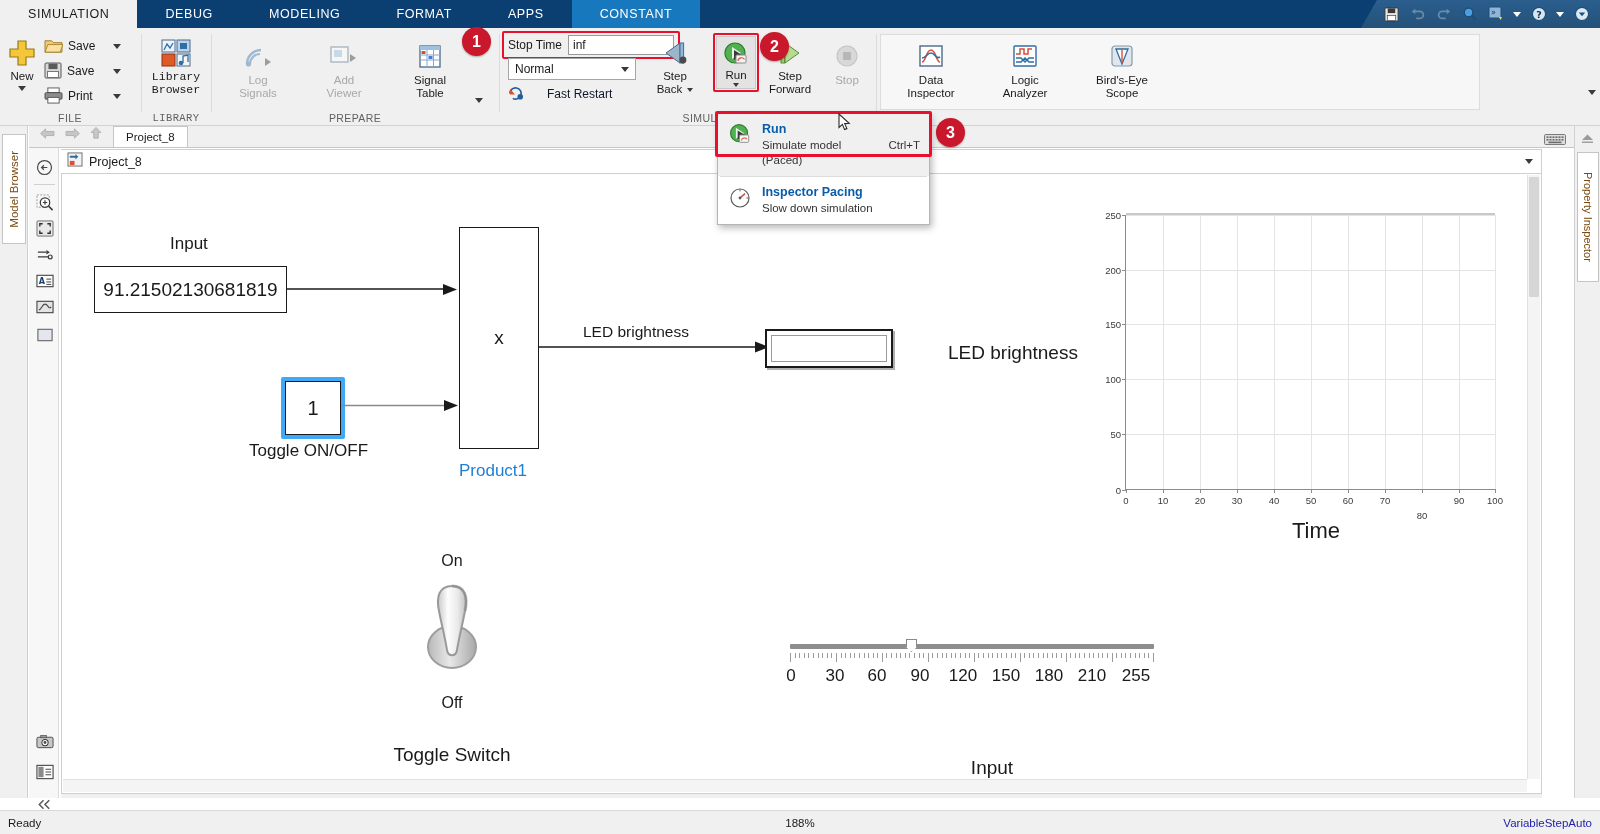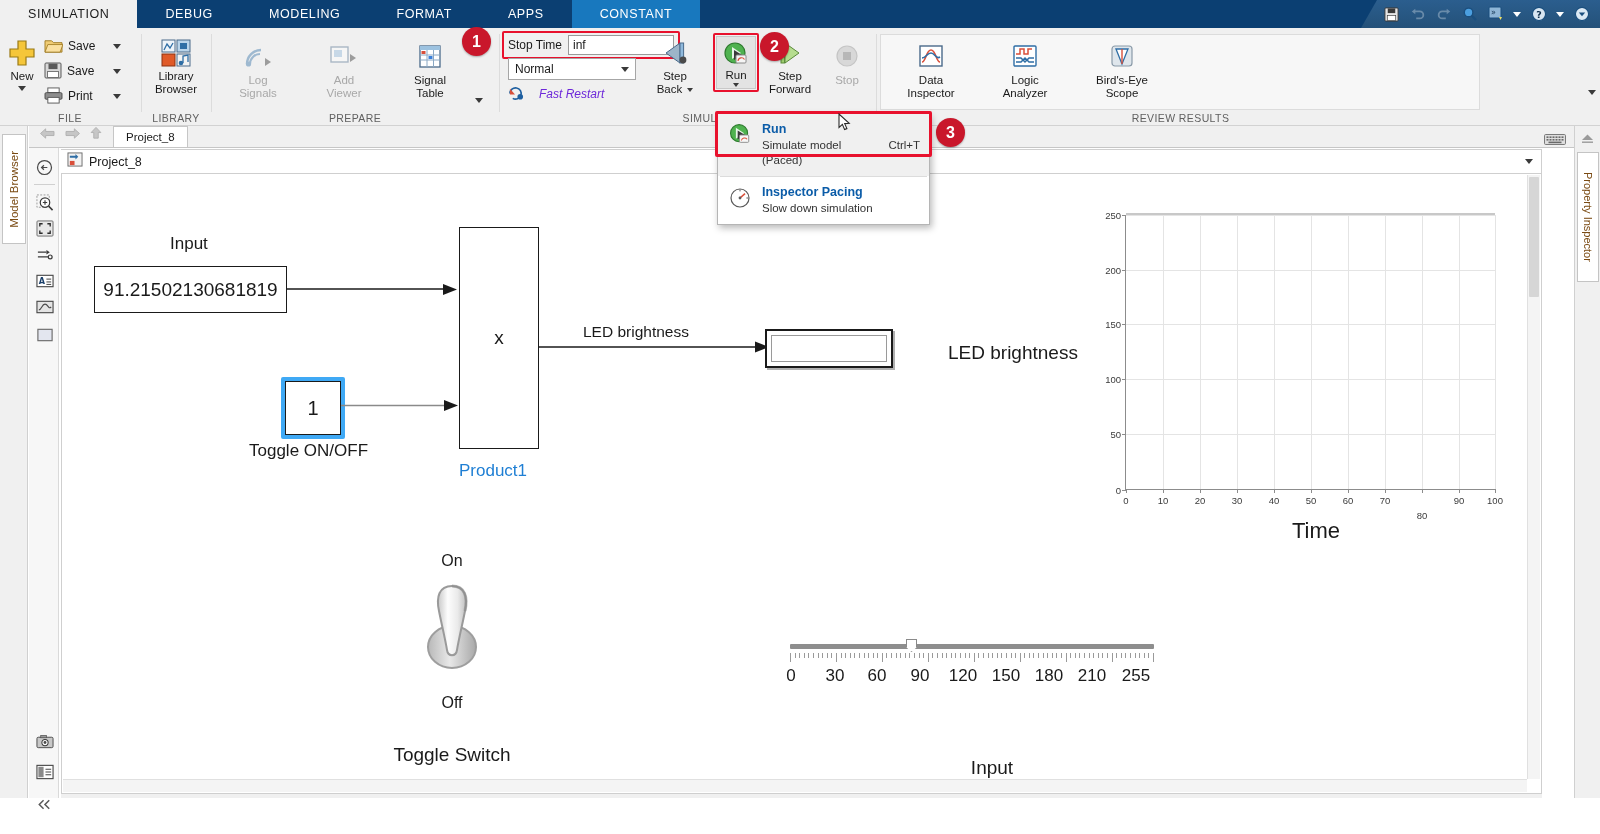--- a/index.html
+++ b/index.html
@@ -68,21 +68,21 @@
   .stoptime-wrap .lb { font-size: 12px; color: #1a1a1a; }
   .stoptime-in {
     width: 106px; height: 20px; border: 1px solid #9a9a9a; background: #ffffff;
     font-size: 12px; padding: 0 4px; font-family: "Liberation Sans", sans-serif; color: #1a1a1a;
   }
   .mode-sel {
     position: absolute; width: 128px; height: 22px; border: 1px solid #a6a6a6;
     background: #ffffff; display: flex; align-items: center; padding: 0 6px;
     font-size: 12px; color: #1a1a1a; justify-content: space-between;
   }
-  .frestart { position: absolute; display: flex; align-items: center; gap: 14px; font-size: 12px; color: #6d28d9; font-style: italic; }
+  .frestart { position: absolute; display: flex; align-items: center; gap: 22px; font-size: 12px; color: #0f172a; }
 
   .runbox {
     position: absolute; border: 2px solid #e8112d; border-radius: 2px;
     padding: 1px; background: #f0f0f0;
   }
   .runinner { background: #e3e3e3; border: 1px solid #c8c8c8; padding: 2px 4px 1px; display: flex; flex-direction: column; align-items: center; width: 40px; }
   .runinner .ico { height: 30px; display: flex; align-items: center; justify-content: center; }
   .runinner .lab { font-size: 11.5px; color: #1a1a1a; }
 
   .badge {
@@ -343,21 +343,21 @@
             <rect x="4" y="11" width="12" height="6" fill="#fff" stroke="#5a5a5a"></rect>
           </svg>
         <span class="lab">Print</span>
       </div>
       <div class="caret" style="position:absolute; left:113px; top:66px;"></div>
 
       <div class="glabel">FILE</div>
     </div>
     <div class="gsep" style="left:141px;"></div>
 
-    <div class="rgroup" style="left:142px; width:68px;">
+    <div class="rgroup" style="left:142px; width:68px;font-family:Liberation Mono, monospace;">
       <div class="bigbtn" style="left:2px; top:8px; width:64px;">
         <div class="ico">
           <svg width="30" height="28" viewBox="0 0 30 28">
             <rect x="1" y="1" width="13" height="12" fill="#eef4fa" stroke="#4a6a8a"></rect>
             <path d="M3 11 L6 5 L9 9 L12 4" stroke="#2f6ea5" stroke-width="1.3" fill="none"></path>
             <rect x="16" y="1" width="13" height="12" fill="#b9d4ea" stroke="#4a6a8a"></rect>
             <rect x="19" y="4" width="7" height="6" fill="#2f6ea5"></rect>
             <rect x="1" y="15" width="13" height="12" fill="#e05a28" stroke="#8a3312"></rect>
             <rect x="16" y="15" width="13" height="12" fill="#f3f3f3" stroke="#4a6a8a"></rect>
             <circle cx="20" cy="24" r="2.3" fill="#2f6ea5"></circle>
@@ -529,21 +529,20 @@
           <svg width="28" height="26" viewBox="0 0 28 26">
               <rect x="4" y="2" width="20" height="20" rx="3" fill="#dfe6ec" stroke="#8a9aa8" stroke-width="1.2"></rect>
               <path d="M8 5 L14 20 L20 5 Z" fill="#fff" stroke="#2f6ea5" stroke-width="1.3"></path>
               <line x1="14" y1="5" x2="14" y2="20" stroke="#d94f3a" stroke-width="1.4"></line>
             </svg>
         </div>
         <div class="lab">Bird's-Eye</div>
         <div class="lab">Scope</div>
       </div>
 
-      <div class="glabel" style="left:0; width:607px;">REVIEW RESULTS</div>
     </div>
 
     <div class="caret ribbon-expand"></div>
   </div>
 
   <div class="badge" style="left:462px; top:27px;">1</div>
   <div class="badge" style="left:760px; top:32px;">2</div>
 
   <div class="dropmenu">
     <div class="dmitem hl">
@@ -953,14 +952,19 @@
       <div style="position:absolute; left:0; top:128px; width:420px; text-align:center; font-size:19px; color:#1a1a1a;">Input</div>
     </div>
 
     <div class="sb-v">
       <div class="thumb"></div>
     </div>
     <div class="sb-h"></div>
   </div>
   <div class="cvbtm"></div>
 
+  <div class="statusbar">
+    <span class="st-ready">Ready</span>
+    <span class="st-zoom">188%</span>
+    <span class="st-solver">VariableStepAuto</span>
+  </div>
 
 </div>
 
 </body></html>

